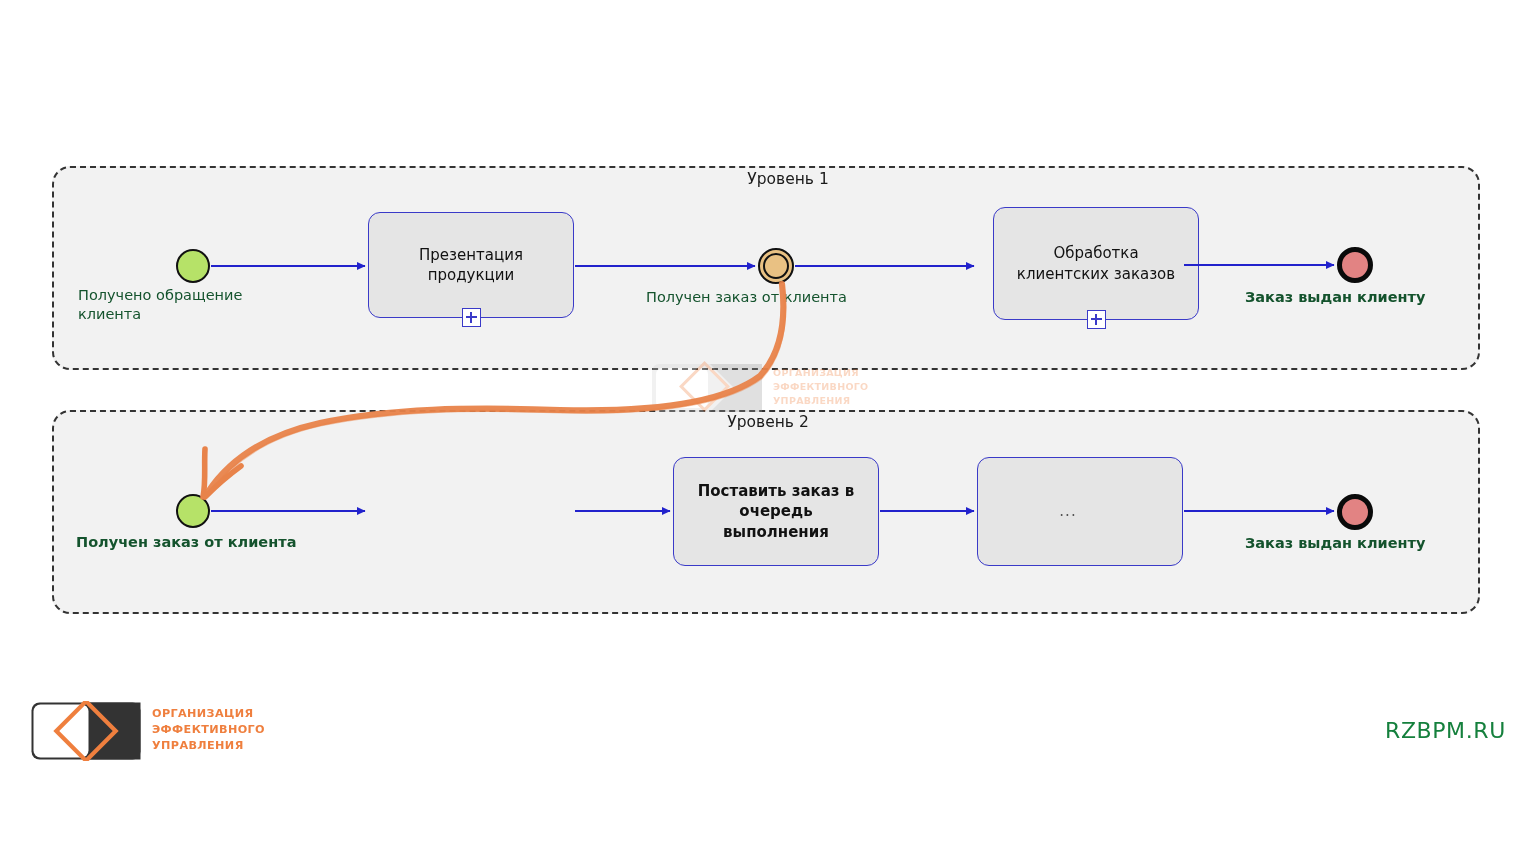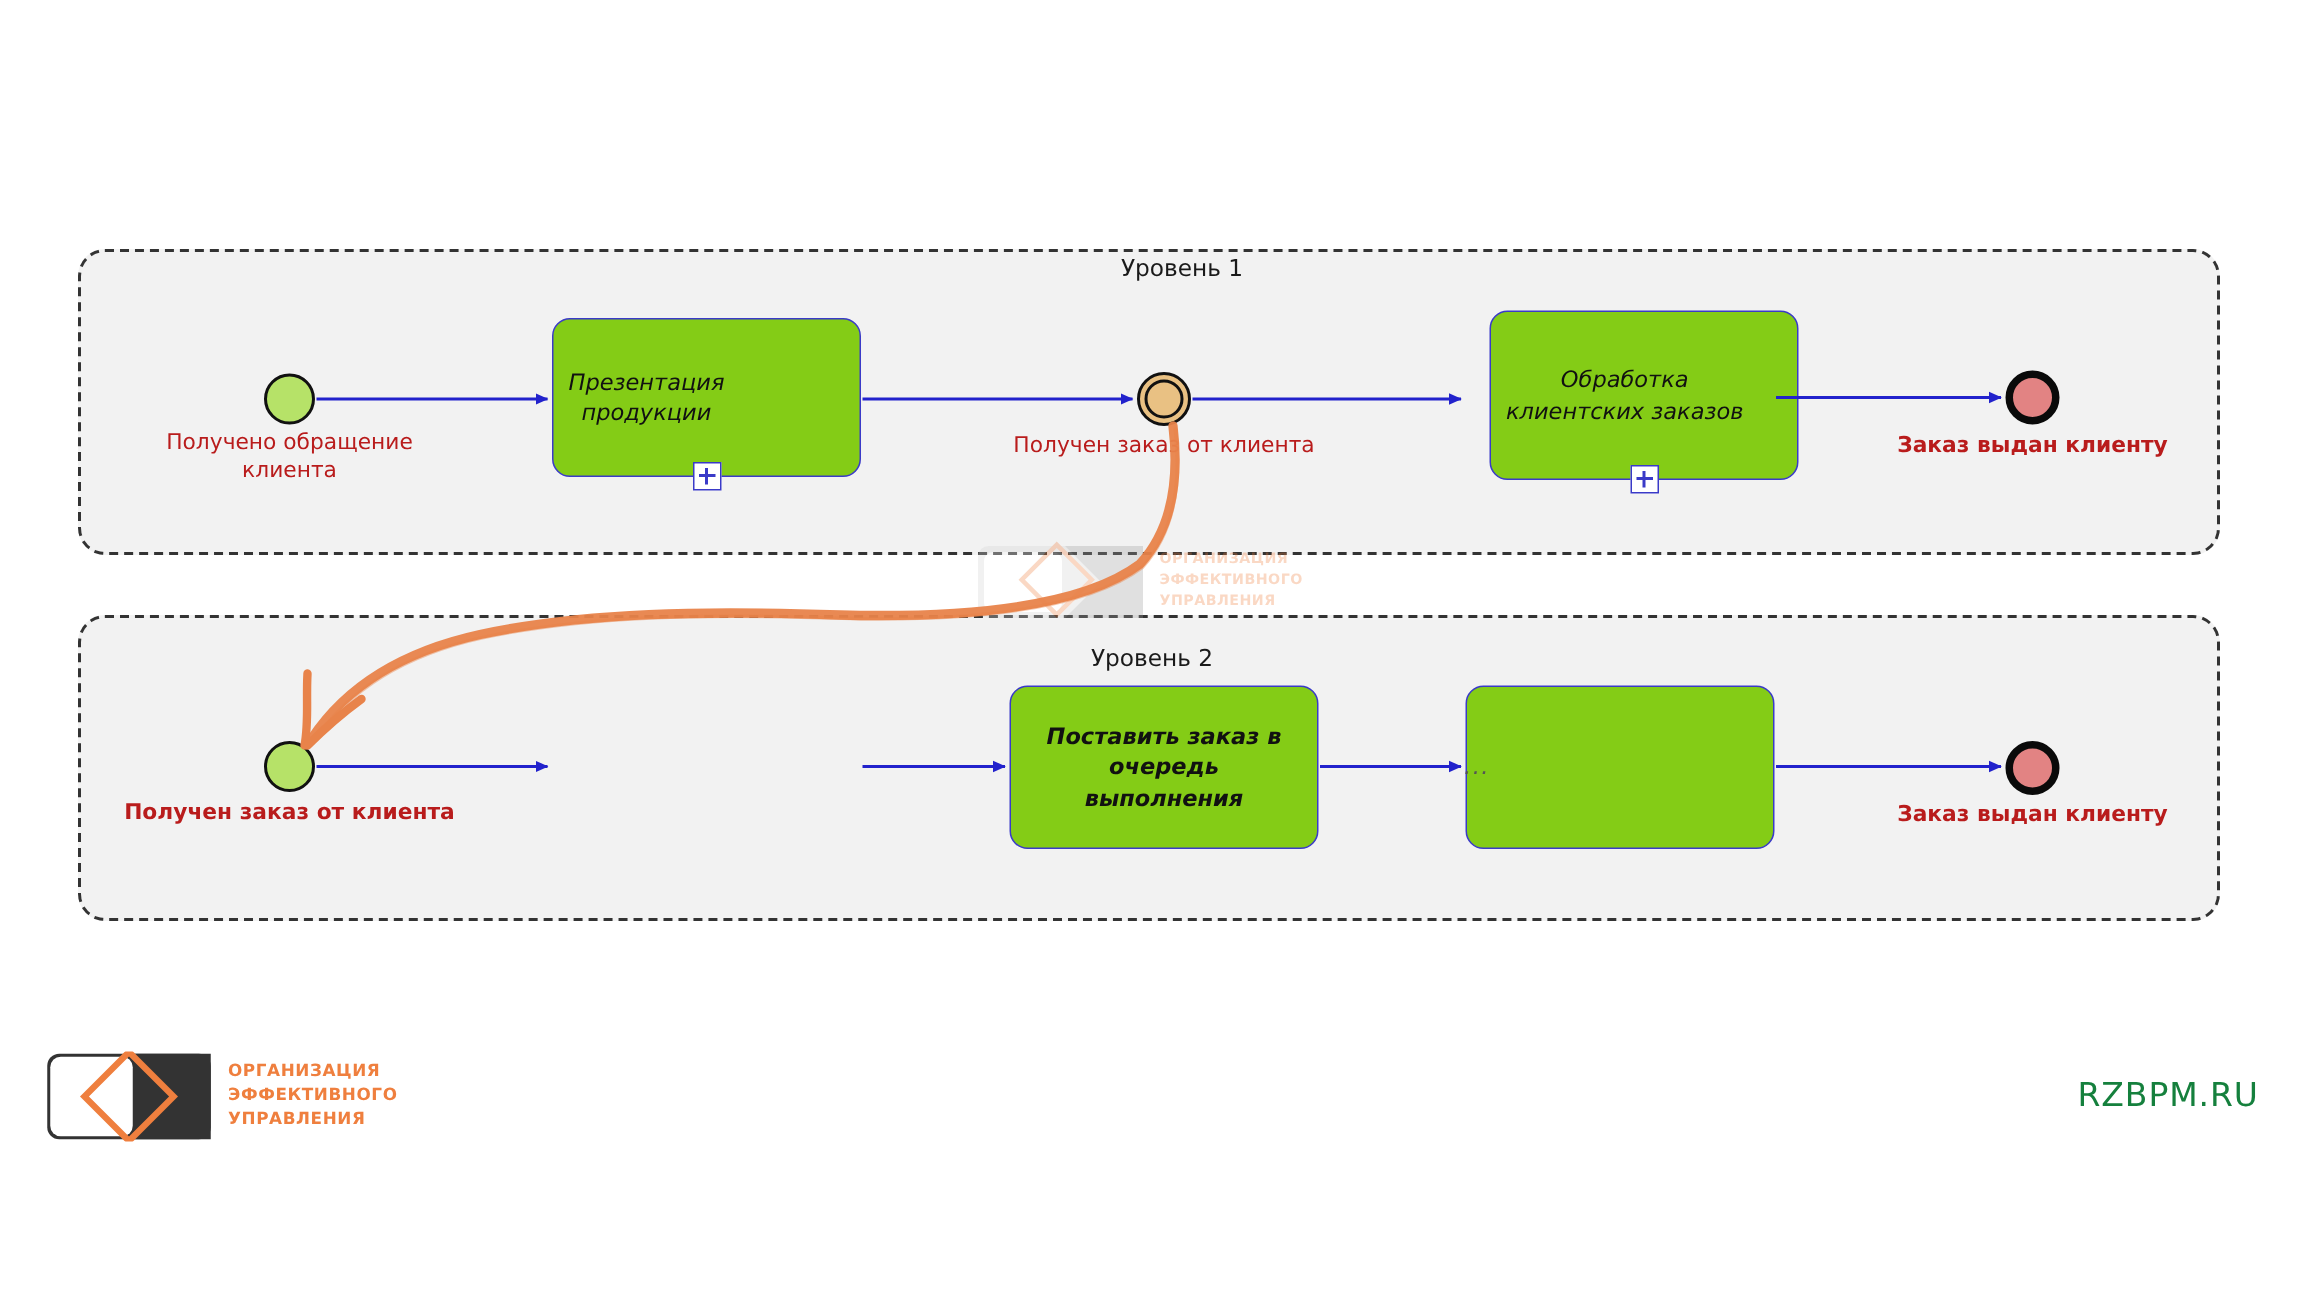--- a/index.html
+++ b/index.html
@@ -37,32 +37,32 @@
 
   .lane-title {
     position: absolute;
     font-size: 15.5px;
     color: #1a1a1a;
     font-weight: 400;
     white-space: nowrap;
     text-align: center;
   }
   .lane-1-title { left: 660px; top: 170px; width: 256px; }
-  .lane-2-title { left: 640px; top: 430px; width: 256px; }
+  .lane-2-title { left: 640px; top: 413px; width: 256px; }
 
   
   .task {
     position: absolute;
-    background: #84cc16;
+    background: #e5e5e5;
     border: 1.6px solid #3a3ac8;
     border-radius: 12px;
     box-sizing: border-box;
     display: flex;
     align-items: center;
-    font-style: italic;
+    justify-content: center;
   }
   .task-label {
     font-size: 15px;
     line-height: 1.35;
     color: #111111;
     text-align: center;
     font-weight: 600;
     padding: 0 10px;
     white-space: pre-line;
   }
@@ -127,22 +127,21 @@
   }
   .event-end {
     width: 36px; height: 36px;
     background: #e28383;
     border: 5px solid #0a0a0a;
   }
 
   .event-label {
     position: absolute;
     font-size: 14.5px;
-    color: #b91c1c;
-    text-align: center;
+    color: #14532d;
     line-height: 1.3;
     white-space: pre-line;
   }
   .event-label.bold { font-weight: 600; }
 
   
   .logo-wrap {
     position: absolute;
     left: 30px;
     top: 697px;

